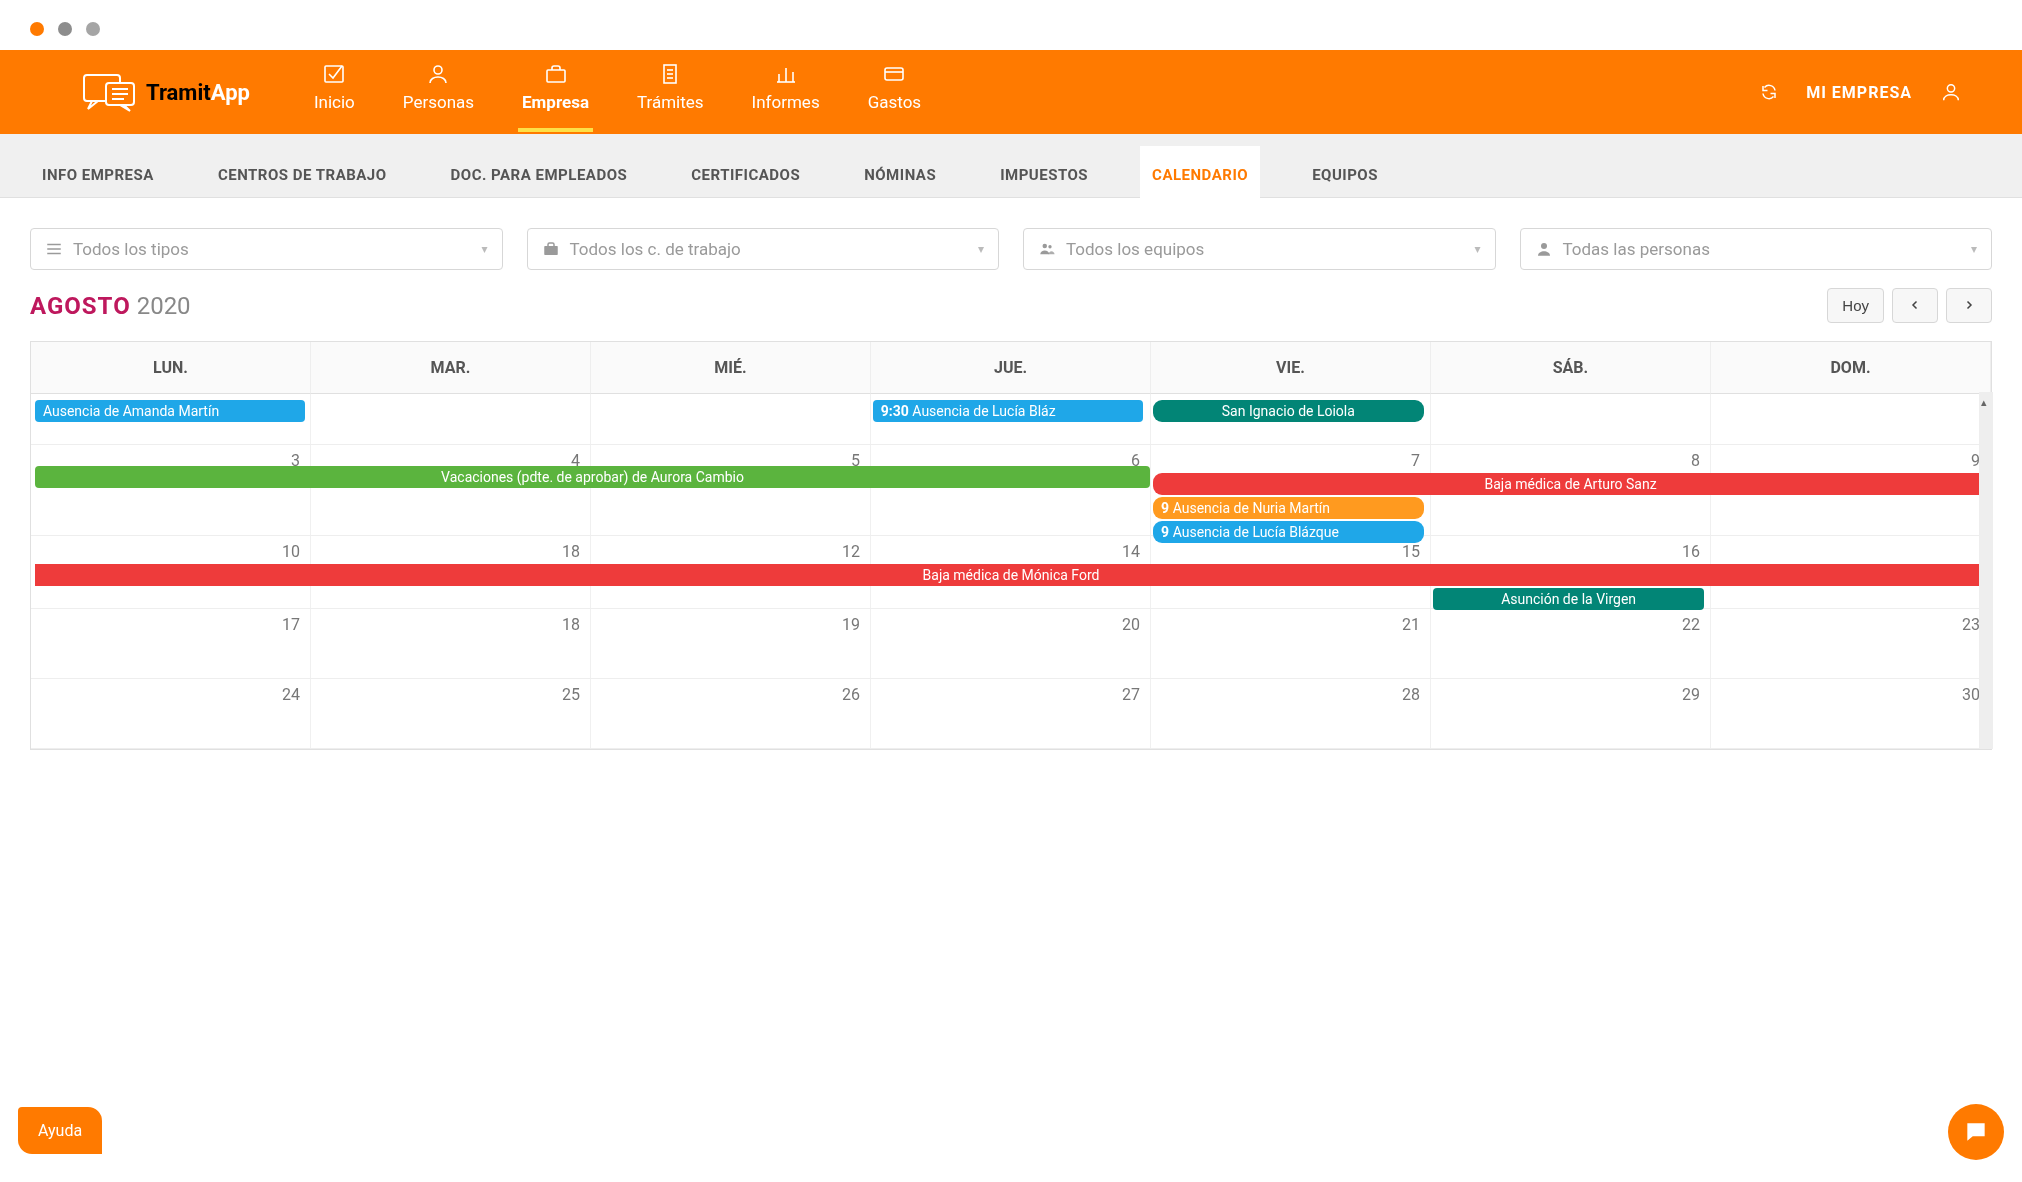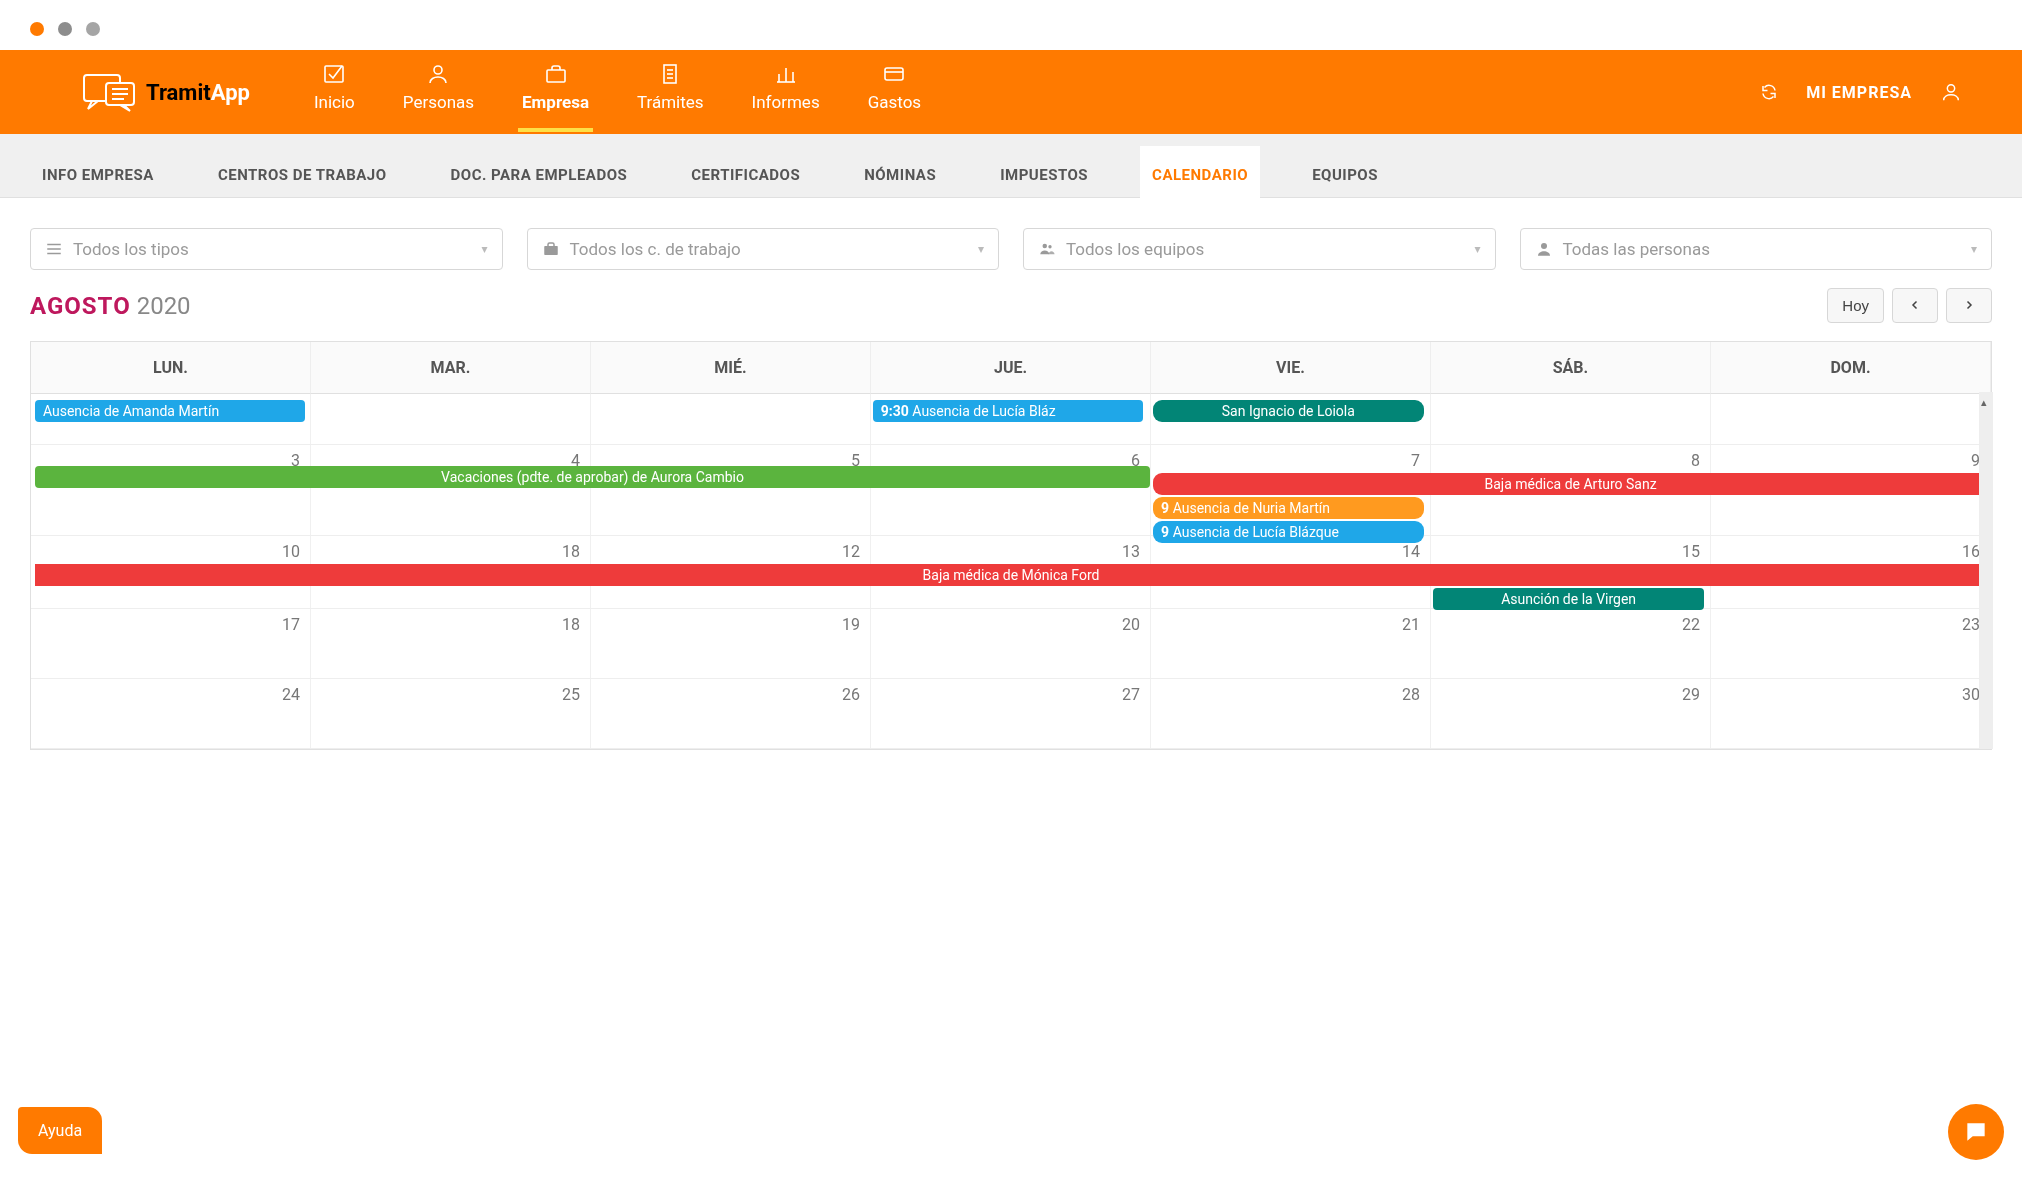--- a/index.html
+++ b/index.html
@@ -317,21 +317,20 @@
       </div>
       <div class="pill round c-blue col5 w1" style="top:76px">
         <span class="b">9</span> <span>Ausencia de Lucía Blázque</span>
       </div>
     </div>
 
     <div class="cal-row row3">
       <div class="cell">10</div>
       <div class="cell">18</div>
       <div class="cell">12</div>
-      <div class="cell">13</div>
       <div class="cell">14</div>
       <div class="cell">15</div>
       <div class="cell">16</div>
       <div class="pill c-red col1 w7" style="top:28px;text-align:center">Baja médica de Mónica Ford</div>
       <div class="pill round c-teal col6 w1" style="top:52px;text-align:center">Asunción de la Virgen</div>
     </div>
 
     <div class="cal-row">
       <div class="cell">17</div>
       <div class="cell">18</div>

